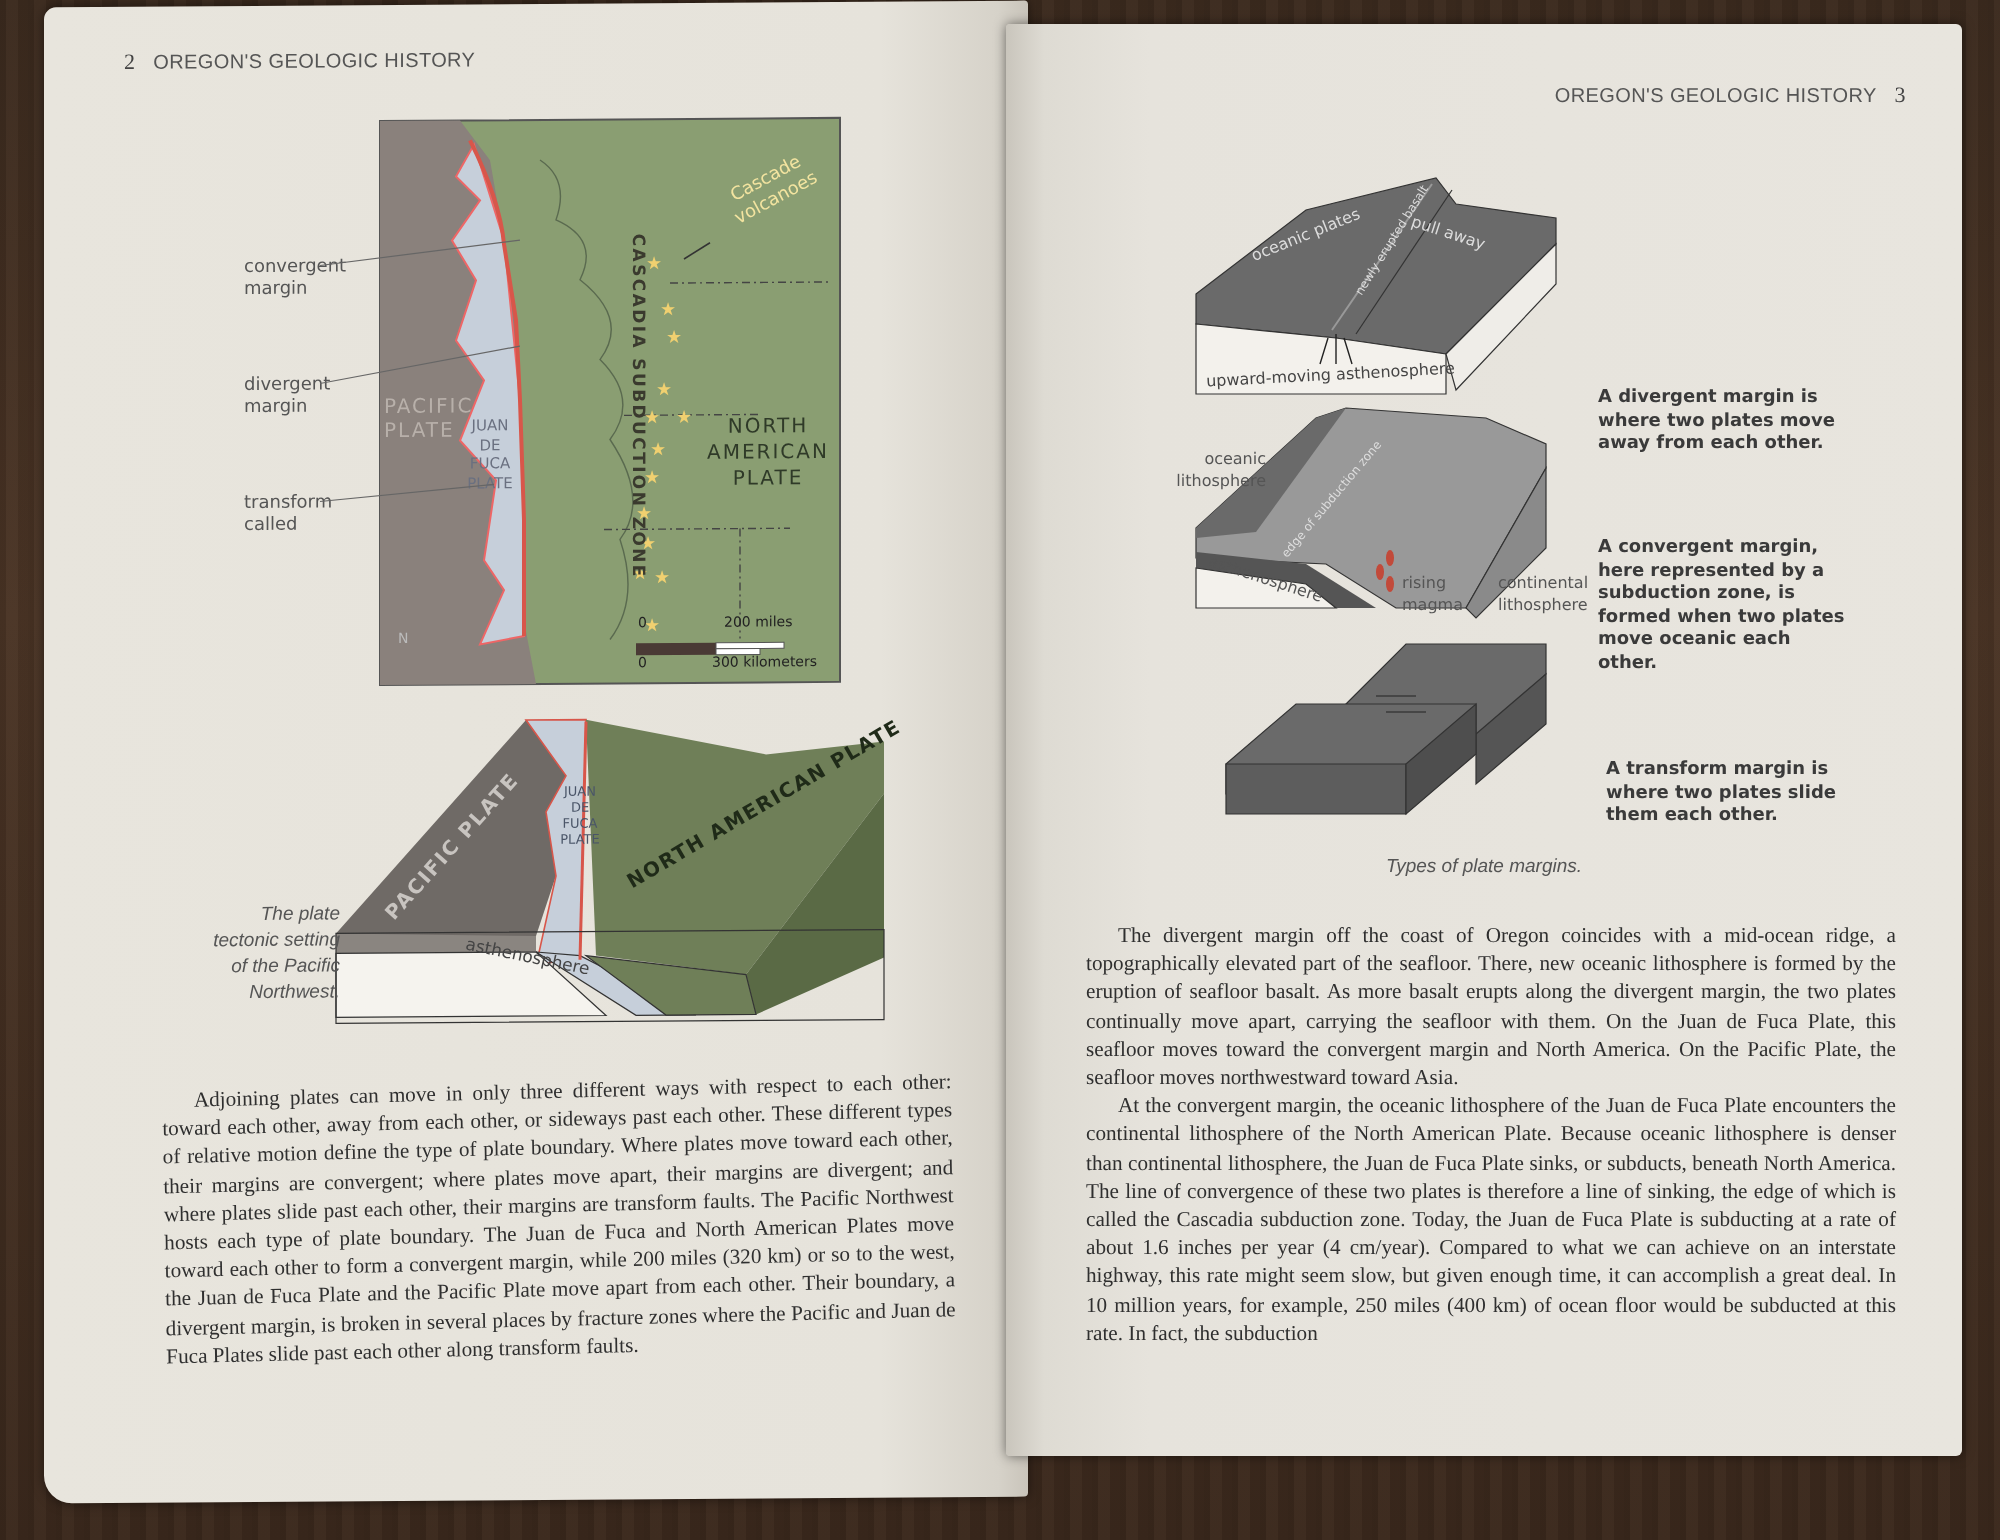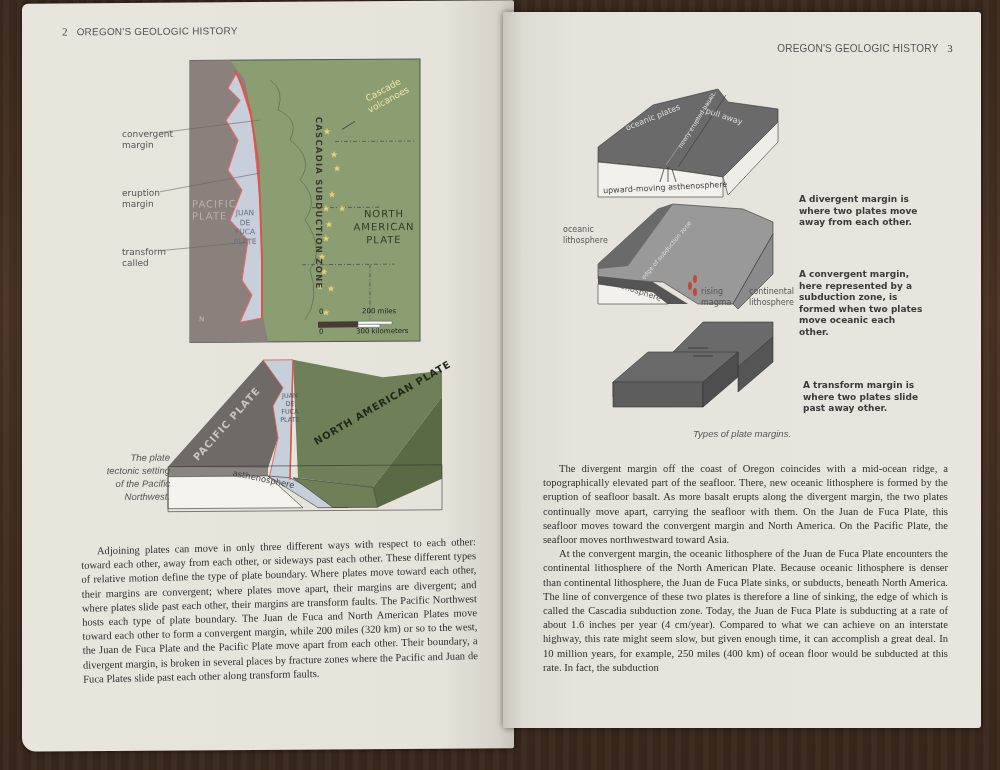--- a/index.html
+++ b/index.html
@@ -72,21 +72,21 @@
   <div class="label" style="left:210px;top:206px;width:26px;font-size:7.5px;color:#6a7080;text-align:center;line-height:9.5px;">JUAN DE FUCA PLATE</div>
   <div class="label" style="left:322px;top:206px;width:80px;font-size:10px;color:#2f3a28;text-align:center;letter-spacing:1px;line-height:13px;">NORTH AMERICAN PLATE</div>
   <div class="label" style="left:196px;top:196px;width:200px;font-size:8.5px;font-weight:bold;color:#3a3a2e;letter-spacing:1.2px;transform:rotate(90deg);text-align:center;">CASCADIA SUBDUCTION ZONE</div>
   <div class="label" style="left:297px;top:305px;font-size:7px;color:#222;">0</div>
   <div class="label" style="left:340px;top:305px;font-size:7px;color:#222;">200 miles</div>
   <div class="label" style="left:297px;top:325px;font-size:7px;color:#222;">0</div>
   <div class="label" style="left:334px;top:325px;font-size:7px;color:#222;">300 kilometers</div>
   <div class="label" style="left:177px;top:312px;font-size:7px;color:#bbb;">N</div>
 
   <div class="label" style="left:100px;top:126px;width:60px;">convergent margin</div>
-  <div class="label" style="left:100px;top:185px;width:60px;">eruption margin</div>
+  <div class="label" style="left:100px;top:185px;width:60px;">divergent margin</div>
   <div class="label" style="left:100px;top:244px;width:60px;">transform called</div>
   <svg style="left:0;top:0;" width="400" height="300">
     <path d="M138 130 L238 118 M138 189 L238 171 M138 248 L225 240" stroke="#666" stroke-width="0.6" fill="none"></path>
   </svg>
 
   <svg style="left:146px;top:356px;" width="274" height="155" viewBox="0 0 274 155">
     <polygon points="0,108 95,2 110,2 115,30 105,48 110,80 100,110 20,110" fill="#6f6a66"></polygon>
     <polygon points="0,108 100,110 100,118 0,118" fill="#8a8580"></polygon>
     <polygon points="95,2 125,2 122,120 100,125 110,80 105,48 115,30" fill="#c6cfda" stroke="#d8564a" stroke-width="0.8"></polygon>
     <polygon points="125,2 215,20 274,14 274,40 205,130 130,120" fill="#6f7f58"></polygon>
@@ -132,36 +132,36 @@
   <svg style="left:95px;top:192px;" width="180" height="112" viewBox="0 0 180 112">
     <polygon points="0,60 60,5 75,0 145,5 175,18 175,30 135,100 100,100 65,78 0,75" fill="#999" stroke="#333" stroke-width="0.6"></polygon>
     <polygon points="0,60 60,5 75,0 30,62 0,65" fill="#6a6a6a"></polygon>
     <polygon points="0,72 55,78 90,100 55,100 0,90" fill="#555"></polygon>
     <polygon points="0,80 55,88 70,100 0,100" fill="#f3f1ec" stroke="#333" stroke-width="0.6"></polygon>
     <polygon points="135,100 175,30 175,70 140,105" fill="#8a8a8a" stroke="#333" stroke-width="0.6"></polygon>
     <ellipse cx="97" cy="75" rx="2" ry="4" fill="#c24a3a"></ellipse>
     <ellipse cx="92" cy="82" rx="2" ry="4" fill="#c24a3a"></ellipse>
     <ellipse cx="97" cy="88" rx="2" ry="4" fill="#c24a3a"></ellipse>
   </svg>
-  <div class="label" style="left:60px;top:212px;width:70px;font-size:8px;text-align:left;">oceanic lithosphere</div>
+  <div class="label" style="left:60px;top:212px;width:70px;font-size:8px;text-align:right;">oceanic lithosphere</div>
   <div class="label" style="left:125px;top:230px;font-size:6px;color:#ddd;transform:rotate(-50deg);width:80px;">edge of subduction zone</div>
   <div class="label" style="left:100px;top:272px;font-size:8px;transform:rotate(18deg);">asthenosphere</div>
   <div class="label" style="left:198px;top:274px;width:35px;font-size:8px;text-align:left;">rising magma</div>
   <div class="label" style="left:246px;top:274px;width:60px;font-size:8px;">continental lithosphere</div>
   <div class="caption-bold" style="left:296px;top:209px;width:125px;">A convergent margin, here represented by a subduction zone, is formed when two plates move oceanic each other.</div>
 
   <svg style="left:110px;top:310px;" width="170" height="90" viewBox="0 0 170 90">
     <polygon points="60,30 90,0 160,0 160,15 130,45 125,45" fill="#6a6a6a" stroke="#333" stroke-width="0.6"></polygon>
     <polygon points="125,45 160,15 160,40 125,70" fill="#555" stroke="#333" stroke-width="0.6"></polygon>
     <polygon points="0,60 35,30 125,30 125,45 90,75 0,75" fill="#6a6a6a" stroke="#333" stroke-width="0.6"></polygon>
     <polygon points="0,60 90,60 90,85 0,85" fill="#5d5d5d" stroke="#333" stroke-width="0.6"></polygon>
     <polygon points="90,60 125,30 125,55 90,85" fill="#4e4e4e" stroke="#333" stroke-width="0.6"></polygon>
     <path d="M75 26 L95 26 M80 34 L100 34" stroke="#222" stroke-width="0.6"></path>
   </svg>
-  <div class="caption-bold" style="left:300px;top:320px;width:120px;">A transform margin is where two plates slide past away other.</div>
+  <div class="caption-bold" style="left:300px;top:320px;width:120px;">A transform margin is where two plates slide them each other.</div>
 
   <div class="caption-italic" style="left:190px;top:416px;">Types of plate margins.</div>
 
   <div class="body-text" style="left:40px;top:450px;width:405px;">
     <p>The divergent margin off the coast of Oregon coincides with a mid-ocean ridge, a topographically elevated part of the seafloor. There, new oceanic lithosphere is formed by the eruption of seafloor basalt. As more basalt erupts along the divergent margin, the two plates continually move apart, carrying the seafloor with them. On the Juan de Fuca Plate, this seafloor moves toward the convergent margin and North America. On the Pacific Plate, the seafloor moves northwestward toward Asia.</p>
     <p>At the convergent margin, the oceanic lithosphere of the Juan de Fuca Plate encounters the continental lithosphere of the North American Plate. Because oceanic lithosphere is denser than continental lithosphere, the Juan de Fuca Plate sinks, or subducts, beneath North America. The line of convergence of these two plates is therefore a line of sinking, the edge of which is called the Cascadia subduction zone. Today, the Juan de Fuca Plate is subducting at a rate of about 1.6 inches per year (4 cm/year). Compared to what we can achieve on an interstate highway, this rate might seem slow, but given enough time, it can accomplish a great deal. In 10 million years, for example, 250 miles (400 km) of ocean floor would be subducted at this rate. In fact, the subduction</p>
   </div>
 </div>
 
 </body></html>

